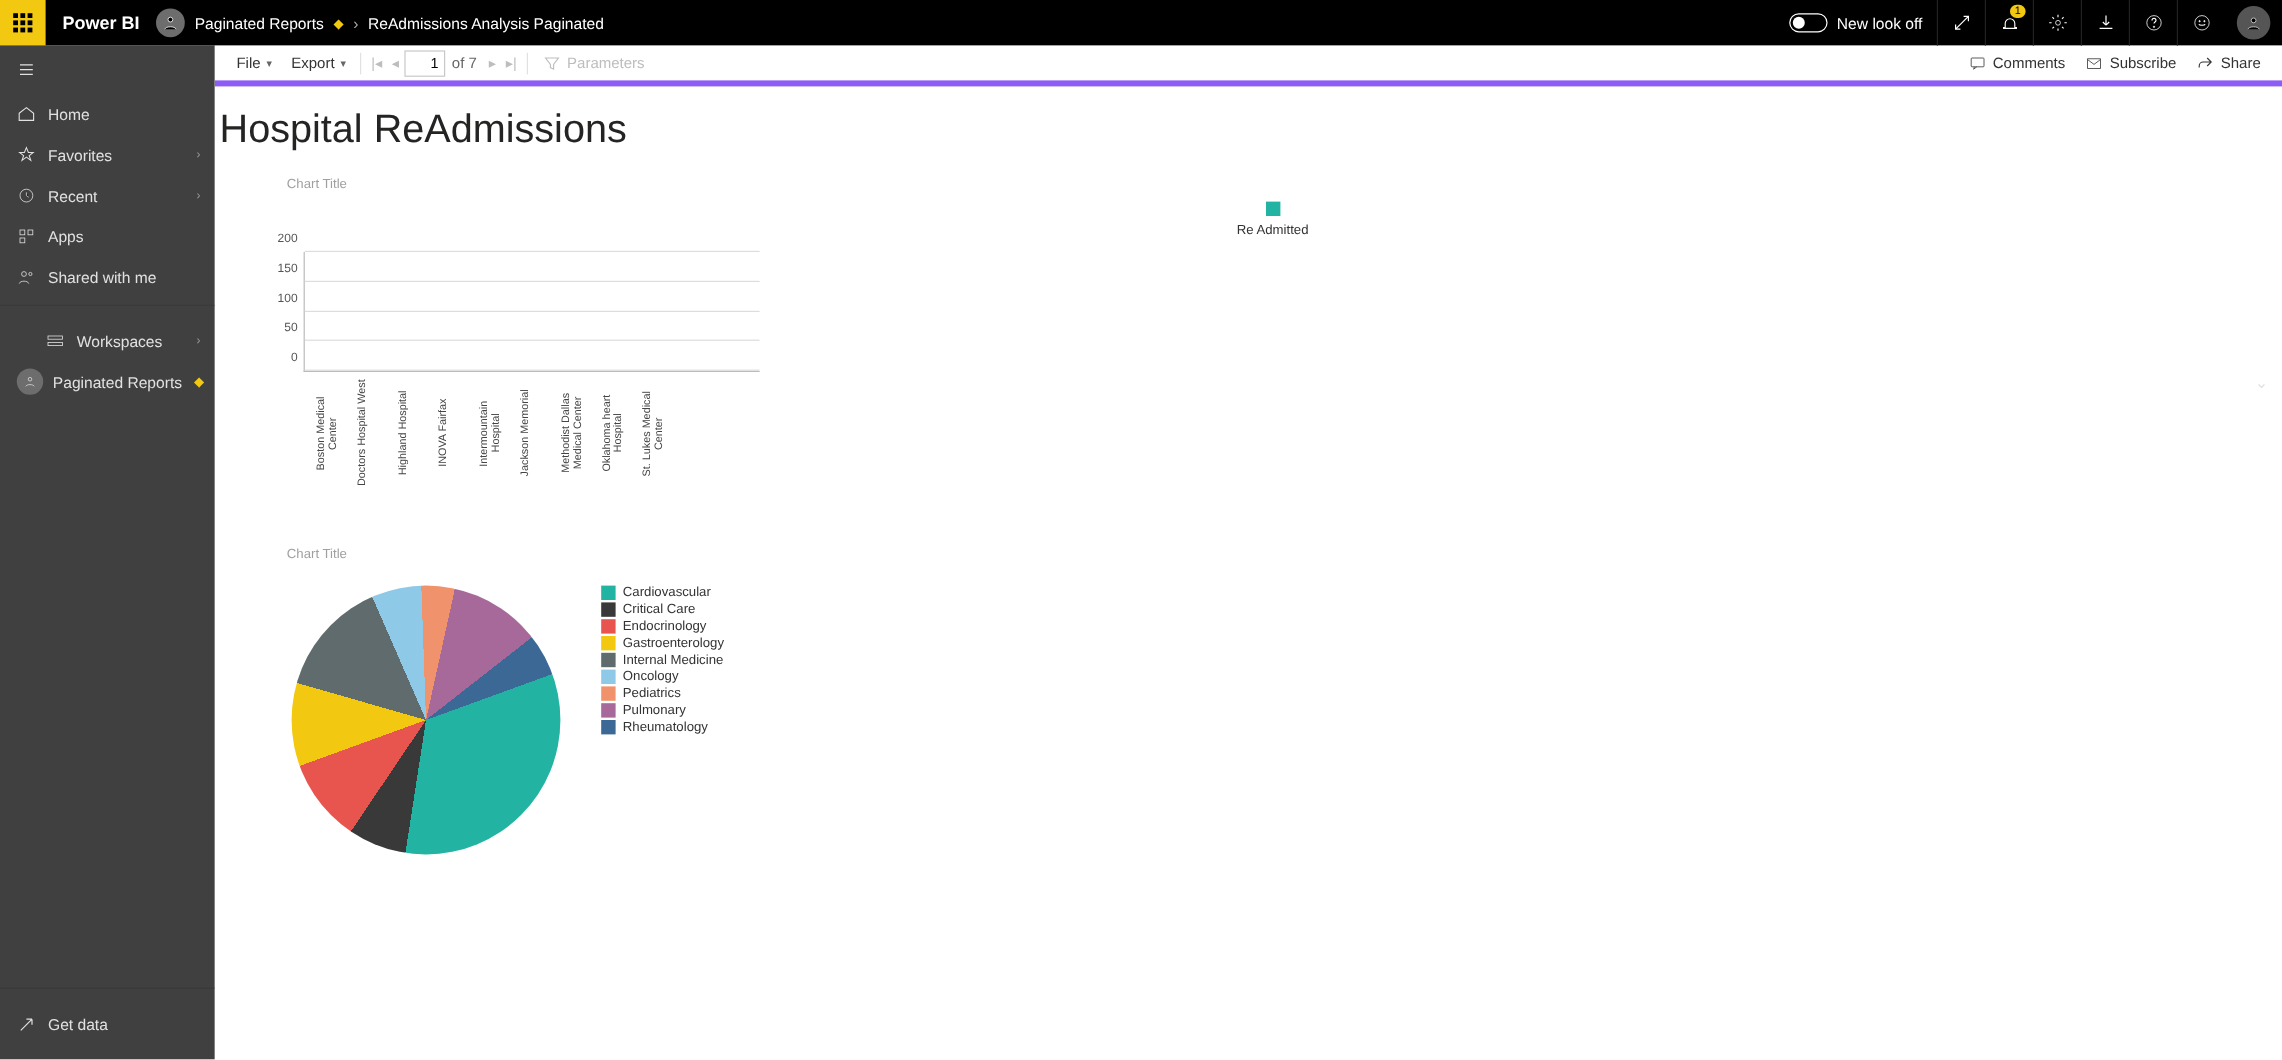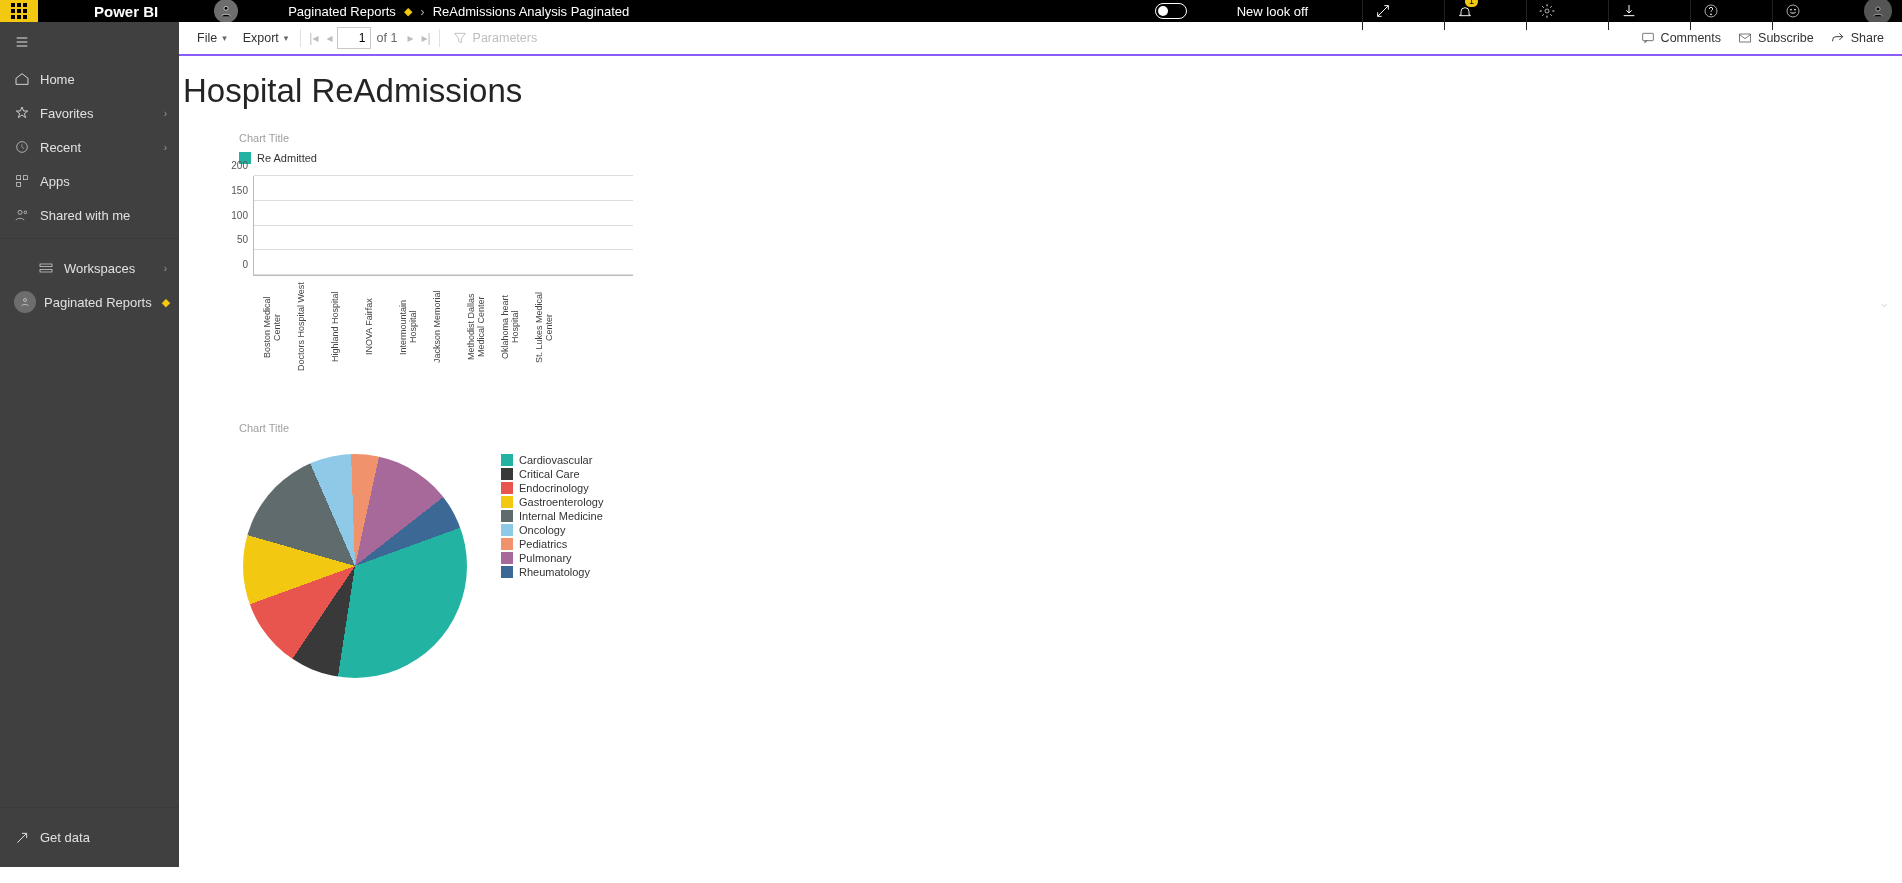--- a/index.html
+++ b/index.html
@@ -1,26 +1,25 @@
 <!DOCTYPE html>
 <html><head>
 <meta charset="utf-8">
 <style>
 * { margin: 0; padding: 0; box-sizing: border-box; font-family: "Segoe UI", Arial, sans-serif; }
 html, body { width: 100%; height: 100%; background: #fff; }
 
 
 .topbar {
-  height: 22px;
+  height: 38px;
   background: #000;
   color: #fff;
   display: flex;
   align-items: center;
   font-size: 13px;
-  gap: 42px;
 }
 .waffle {
   width: 38px; height: 38px;
   background: #f2c811;
   display: flex; align-items: center; justify-content: center;
   cursor: pointer;
 }
 .waffle-grid {
   display: grid; grid-template-columns: repeat(3, 4px); grid-template-rows: repeat(3, 4px);
   gap: 2px;
@@ -86,37 +85,37 @@
 .get-data {
   border-top: 1px solid #3b3a39; height: 60px;
   display:flex; align-items:center; padding:16px 14px; gap:10px; cursor:pointer;
 }
 
 
 .main { flex: 1; display: flex; flex-direction: column; background:#fff; overflow:hidden; }
 .report-toolbar {
   height: 34px; display: flex; align-items: center;
   padding: 0 10px; font-size: 12.5px; color: #333;
-  border-bottom: 2px solid #8b5cf6;
+  border-bottom: 5px solid #8b5cf6;
 }
 .tb-btn { display:flex; align-items:center; gap:5px; padding: 0 8px; cursor:pointer; height:100%; }
 .tb-btn.disabled { color: #bdbdbd; cursor: default; }
 .tb-sep { width: 1px; height: 18px; background: #e1e1e1; margin: 0 4px; }
 .page-input {
   width: 34px; height: 22px; border: 1px solid #c8c8c8;
   text-align: right; padding-right: 4px; font-size: 12px;
 }
 .tb-nav-icon { color:#bdbdbd; padding:0 4px; font-size:12px; }
 .report-toolbar-spacer { flex: 1; }
 
 
 .canvas { padding: 10px 20px 40px 4px; overflow:auto; }
 .report-title { font-size: 33px; font-weight: 300; color: #252423; margin: 6px 0 18px 0; }
 .chart-caption { font-size: 11px; color: #a0a0a0; margin: 22px 0 8px 56px; }
-.legend-row { display:flex; align-items:center; gap:6px; margin: 6px 0 12px 56px; font-size:11px; color:#333; }
+.legend-row { display:flex; align-items:center; gap:6px; margin: 6px 0 12px 56px; font-size:11px; color:#333;flex-direction:column; }
 .legend-swatch { width:12px; height:12px; background:#22b3a2; }
 
 
 .bar-chart { position:relative; margin-left:36px; }
 .bar-plot {
   position:relative; width: 380px; height: 100px;
   border-left: 1px solid #bbb; border-bottom: 1px solid #bbb;
   margin-left: 34px;
 }
 .gridline { position:absolute; left:0; right:0; border-top:1px solid #ddd; }
@@ -301,21 +300,21 @@
         <span style="font-size:9px;color:#666">▾</span>
       </div>
       <div class="tb-btn">
         <span>Export</span>
         <span style="font-size:9px;color:#666">▾</span>
       </div>
       <div class="tb-sep"></div>
       <span class="tb-nav-icon">|◂</span>
       <span class="tb-nav-icon">◂</span>
       <input class="page-input" value="1" style="">
-      <span style="padding:0 6px;color:#666">of 1</span>
+      <span style="padding:0 6px;color:#666">of 7</span>
       <span class="tb-nav-icon">▸</span>
       <span class="tb-nav-icon">▸|</span>
       <div class="tb-sep"></div>
       <div class="tb-btn disabled">
         <svg class="icon" viewBox="0 0 24 24">
             <path d="M4 5h16l-6 8v6l-4-2v-4z" stroke="#bdbdbd" fill="none" stroke-width="1.4"></path>
           </svg>
         <span>Parameters</span>
       </div>
       <div class="report-toolbar-spacer"></div>

